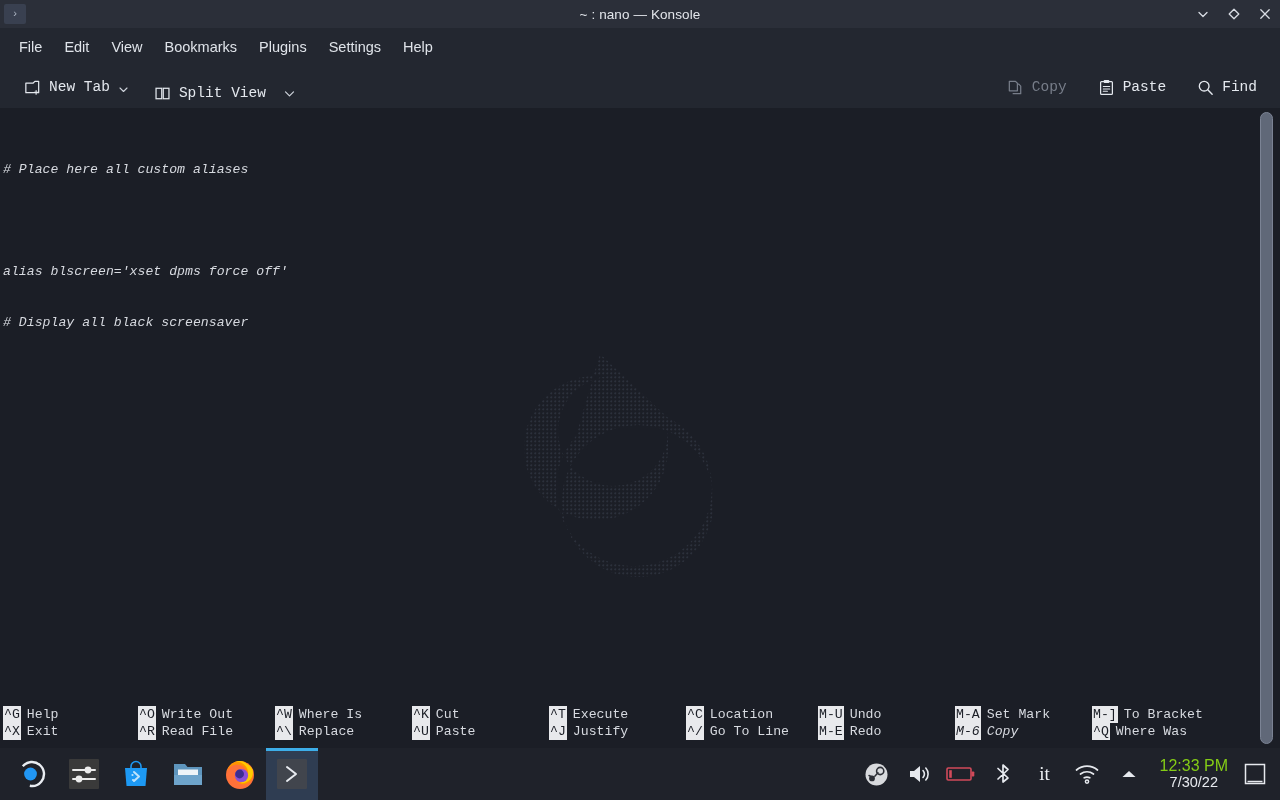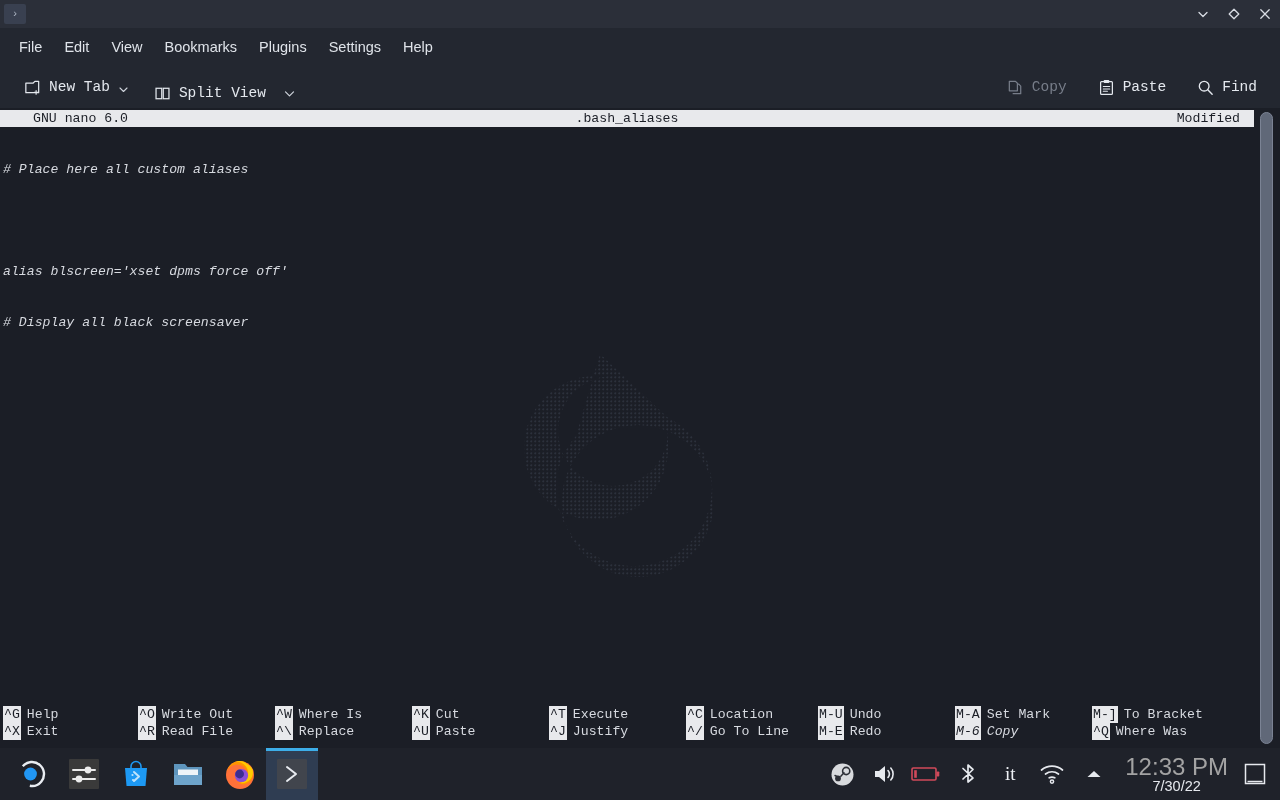--- a/index.html
+++ b/index.html
@@ -148,33 +148,34 @@
   .tray-item {
     width: 42px; height: 52px;
     display: flex; align-items: center; justify-content: center;
     color: #e6e9ee;
   }
   .tray-kbd { font-size: 19px; color: #eef1f5; font-family: "Liberation Serif", serif; }
   .clock {
     display: flex; flex-direction: column; align-items: center; justify-content: center;
     padding: 0 10px; height: 52px; line-height: 1.05;
   }
-  .clock-time { font-size: 24px; color: #a3a3a3; }
+  .clock-time { font-size: 16px; color: #84cc16; }
   .clock-date { font-size: 14.5px; color: #e6e9ee; }
   .peek {
     width: 34px; height: 52px; display: flex; align-items: center; justify-content: center;
   }
 </style>
 </head>
 <body>
 
 <div id="app">
 
   <div class="titlebar">
     <div class="tb-appicon">›</div>
+    <div class="tb-title">~ : nano — Konsole</div>
     <div class="tb-btns">
       <div class="tb-btn">
         <svg width="14" height="14" viewBox="0 0 14 14">
           <path d="M3 5.5 L7 9.5 L11 5.5" fill="none" stroke="#d8dce3" stroke-width="1.3" stroke-linecap="round" stroke-linejoin="round"></path>
         </svg>
       </div>
       <div class="tb-btn">
         <svg width="14" height="14" viewBox="0 0 14 14">
           <path d="M7 2.2 L11.8 7 L7 11.8 L2.2 7 Z" fill="none" stroke="#d8dce3" stroke-width="1.3" stroke-linejoin="round"></path>
         </svg>
@@ -269,25 +270,20 @@
       <g clip-path="url(#plasmaClip)" transform="translate(0,0)">
         <rect x="0" y="0" width="240" height="320" fill="url(#dots)"></rect>
       </g>
       <g opacity="0.9">
         <g clip-path="url(#plasmaClip)">
           <rect x="60" y="240" width="130" height="75" fill="url(#dots)"></rect>
         </g>
       </g>
     </svg>
 
-    <div class="nano-head">
-      <span class="nh-left">GNU nano 6.0</span>
-      <span class="nh-center">.bash_aliases</span>
-      <span class="nh-right">Modified</span>
-    </div>
 
     <div class="nano-body">
       <div class="ln"># Place here all custom aliases</div>
       <div class="ln"></div>
       <div class="ln">alias blscreen='xset dpms force off'</div>
       <div class="ln"># Display all black screensaver</div>
     </div>
 
     <div class="nano-keys">
       <div class="key-row">

